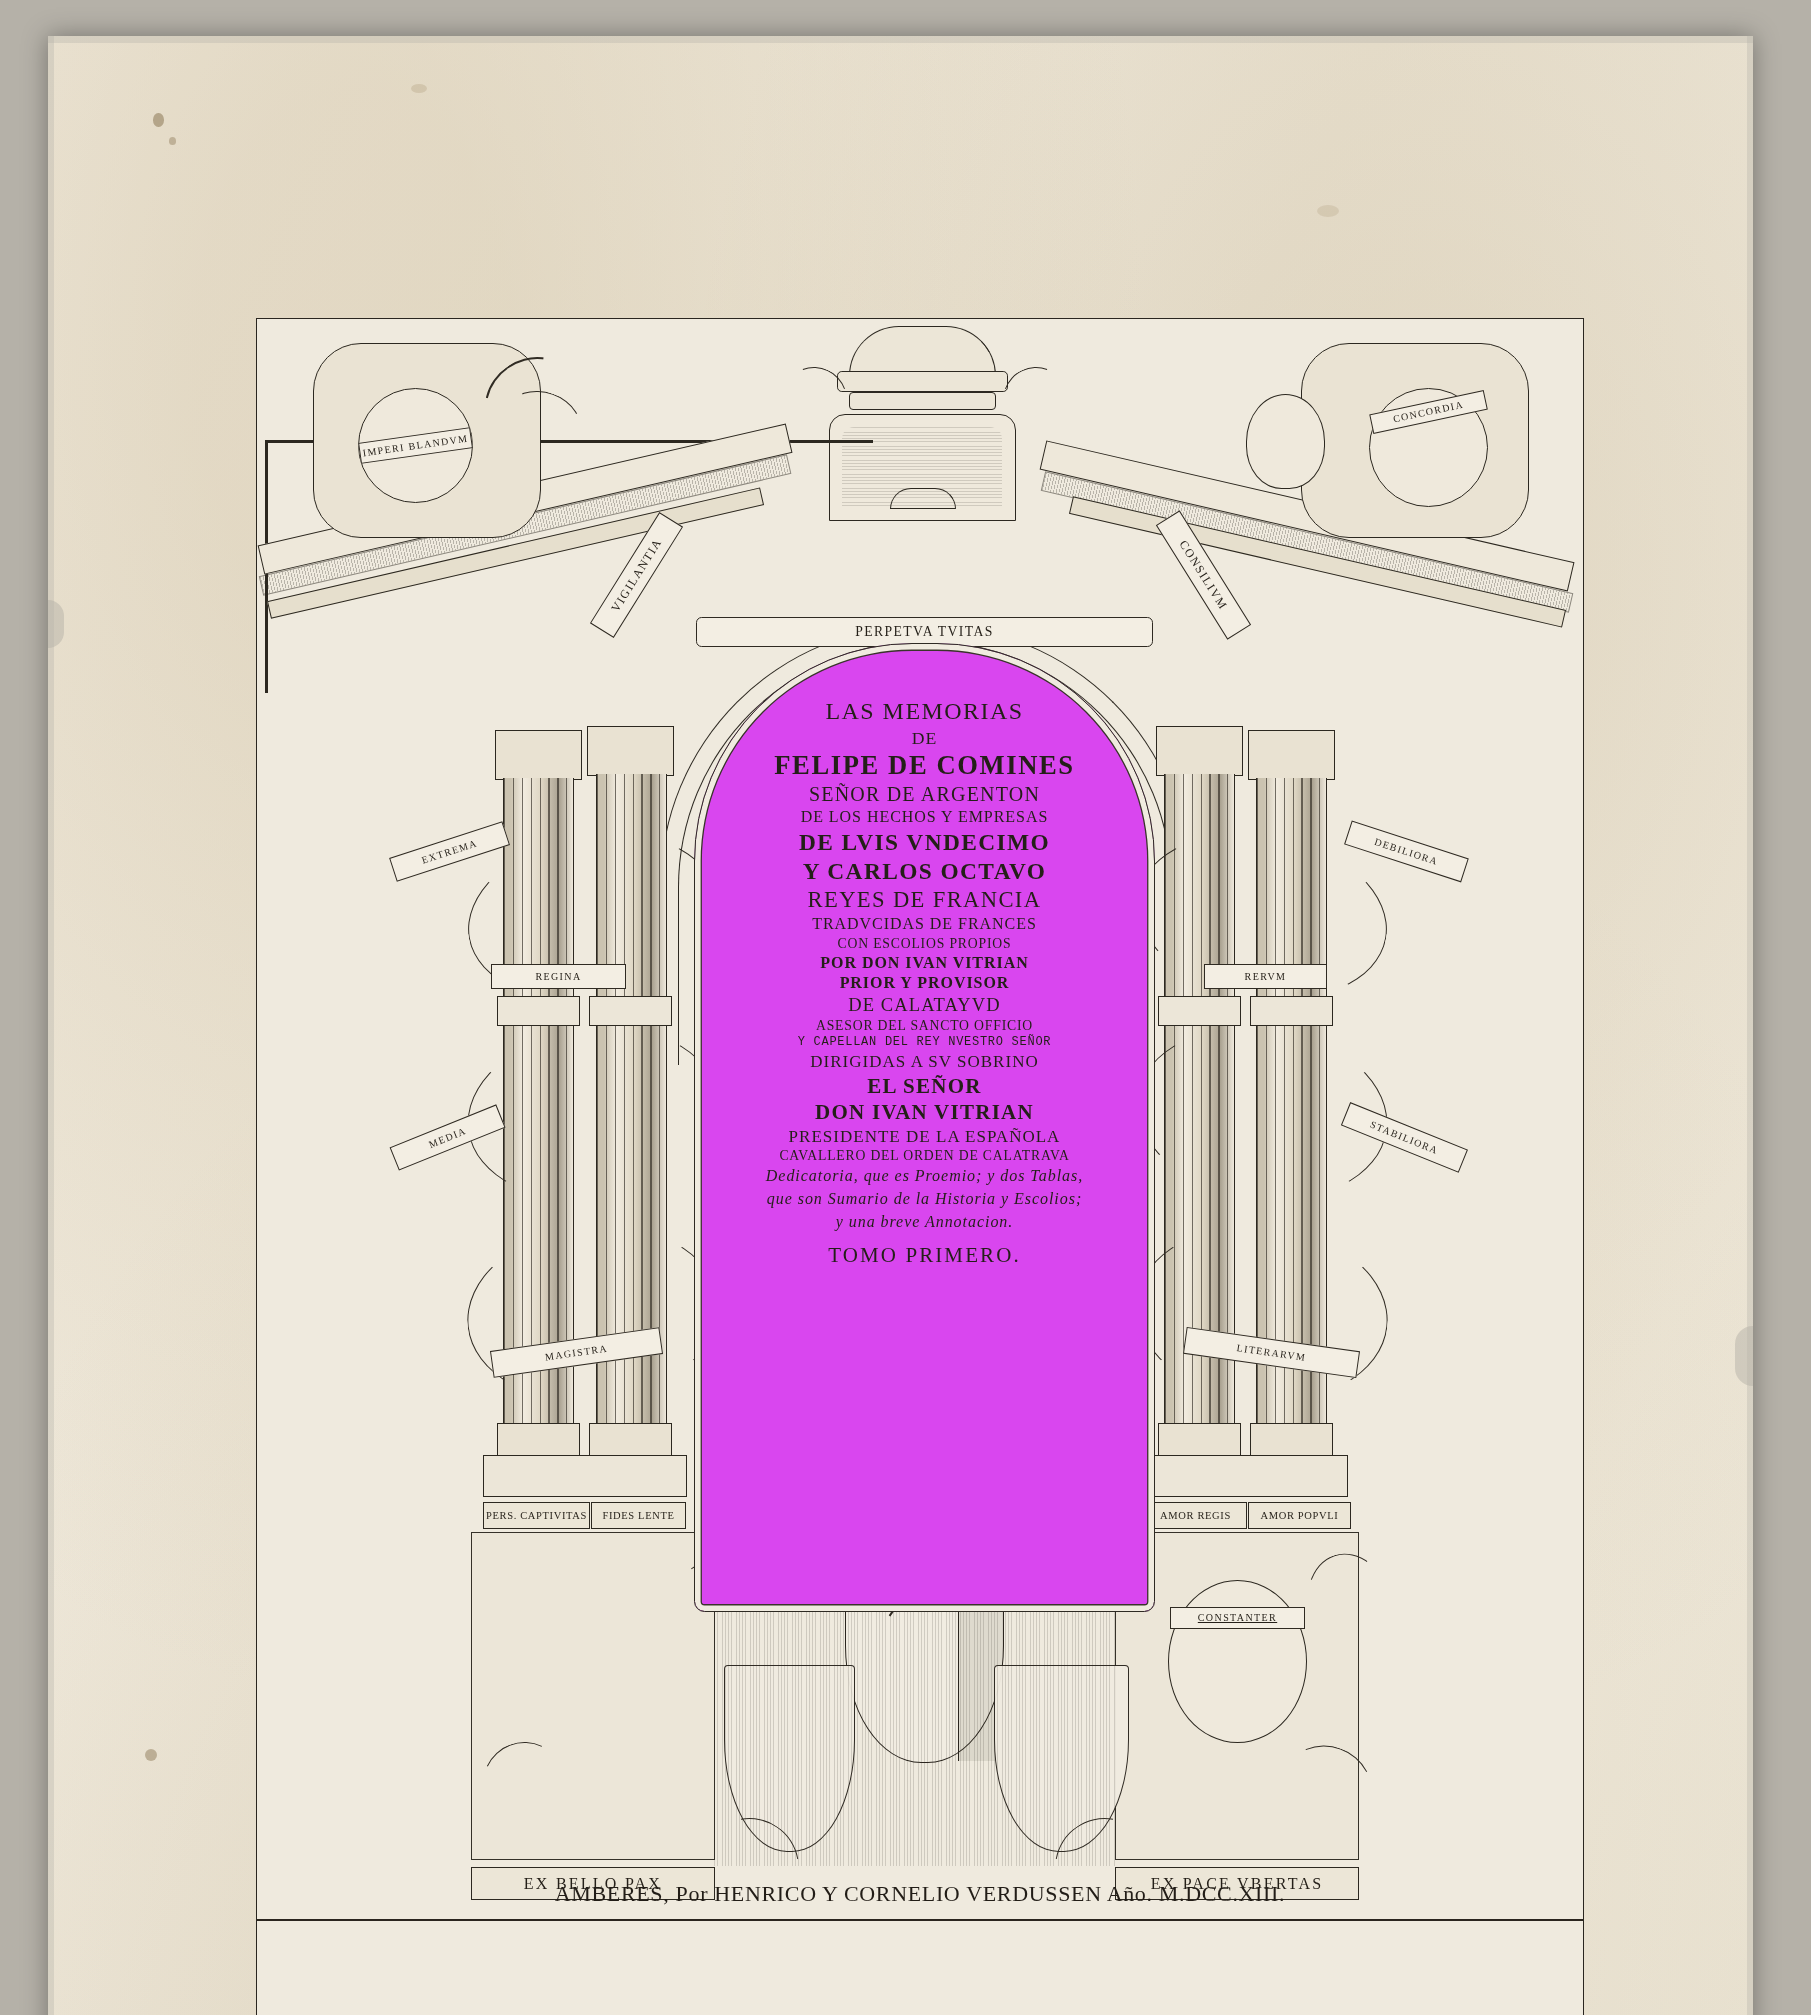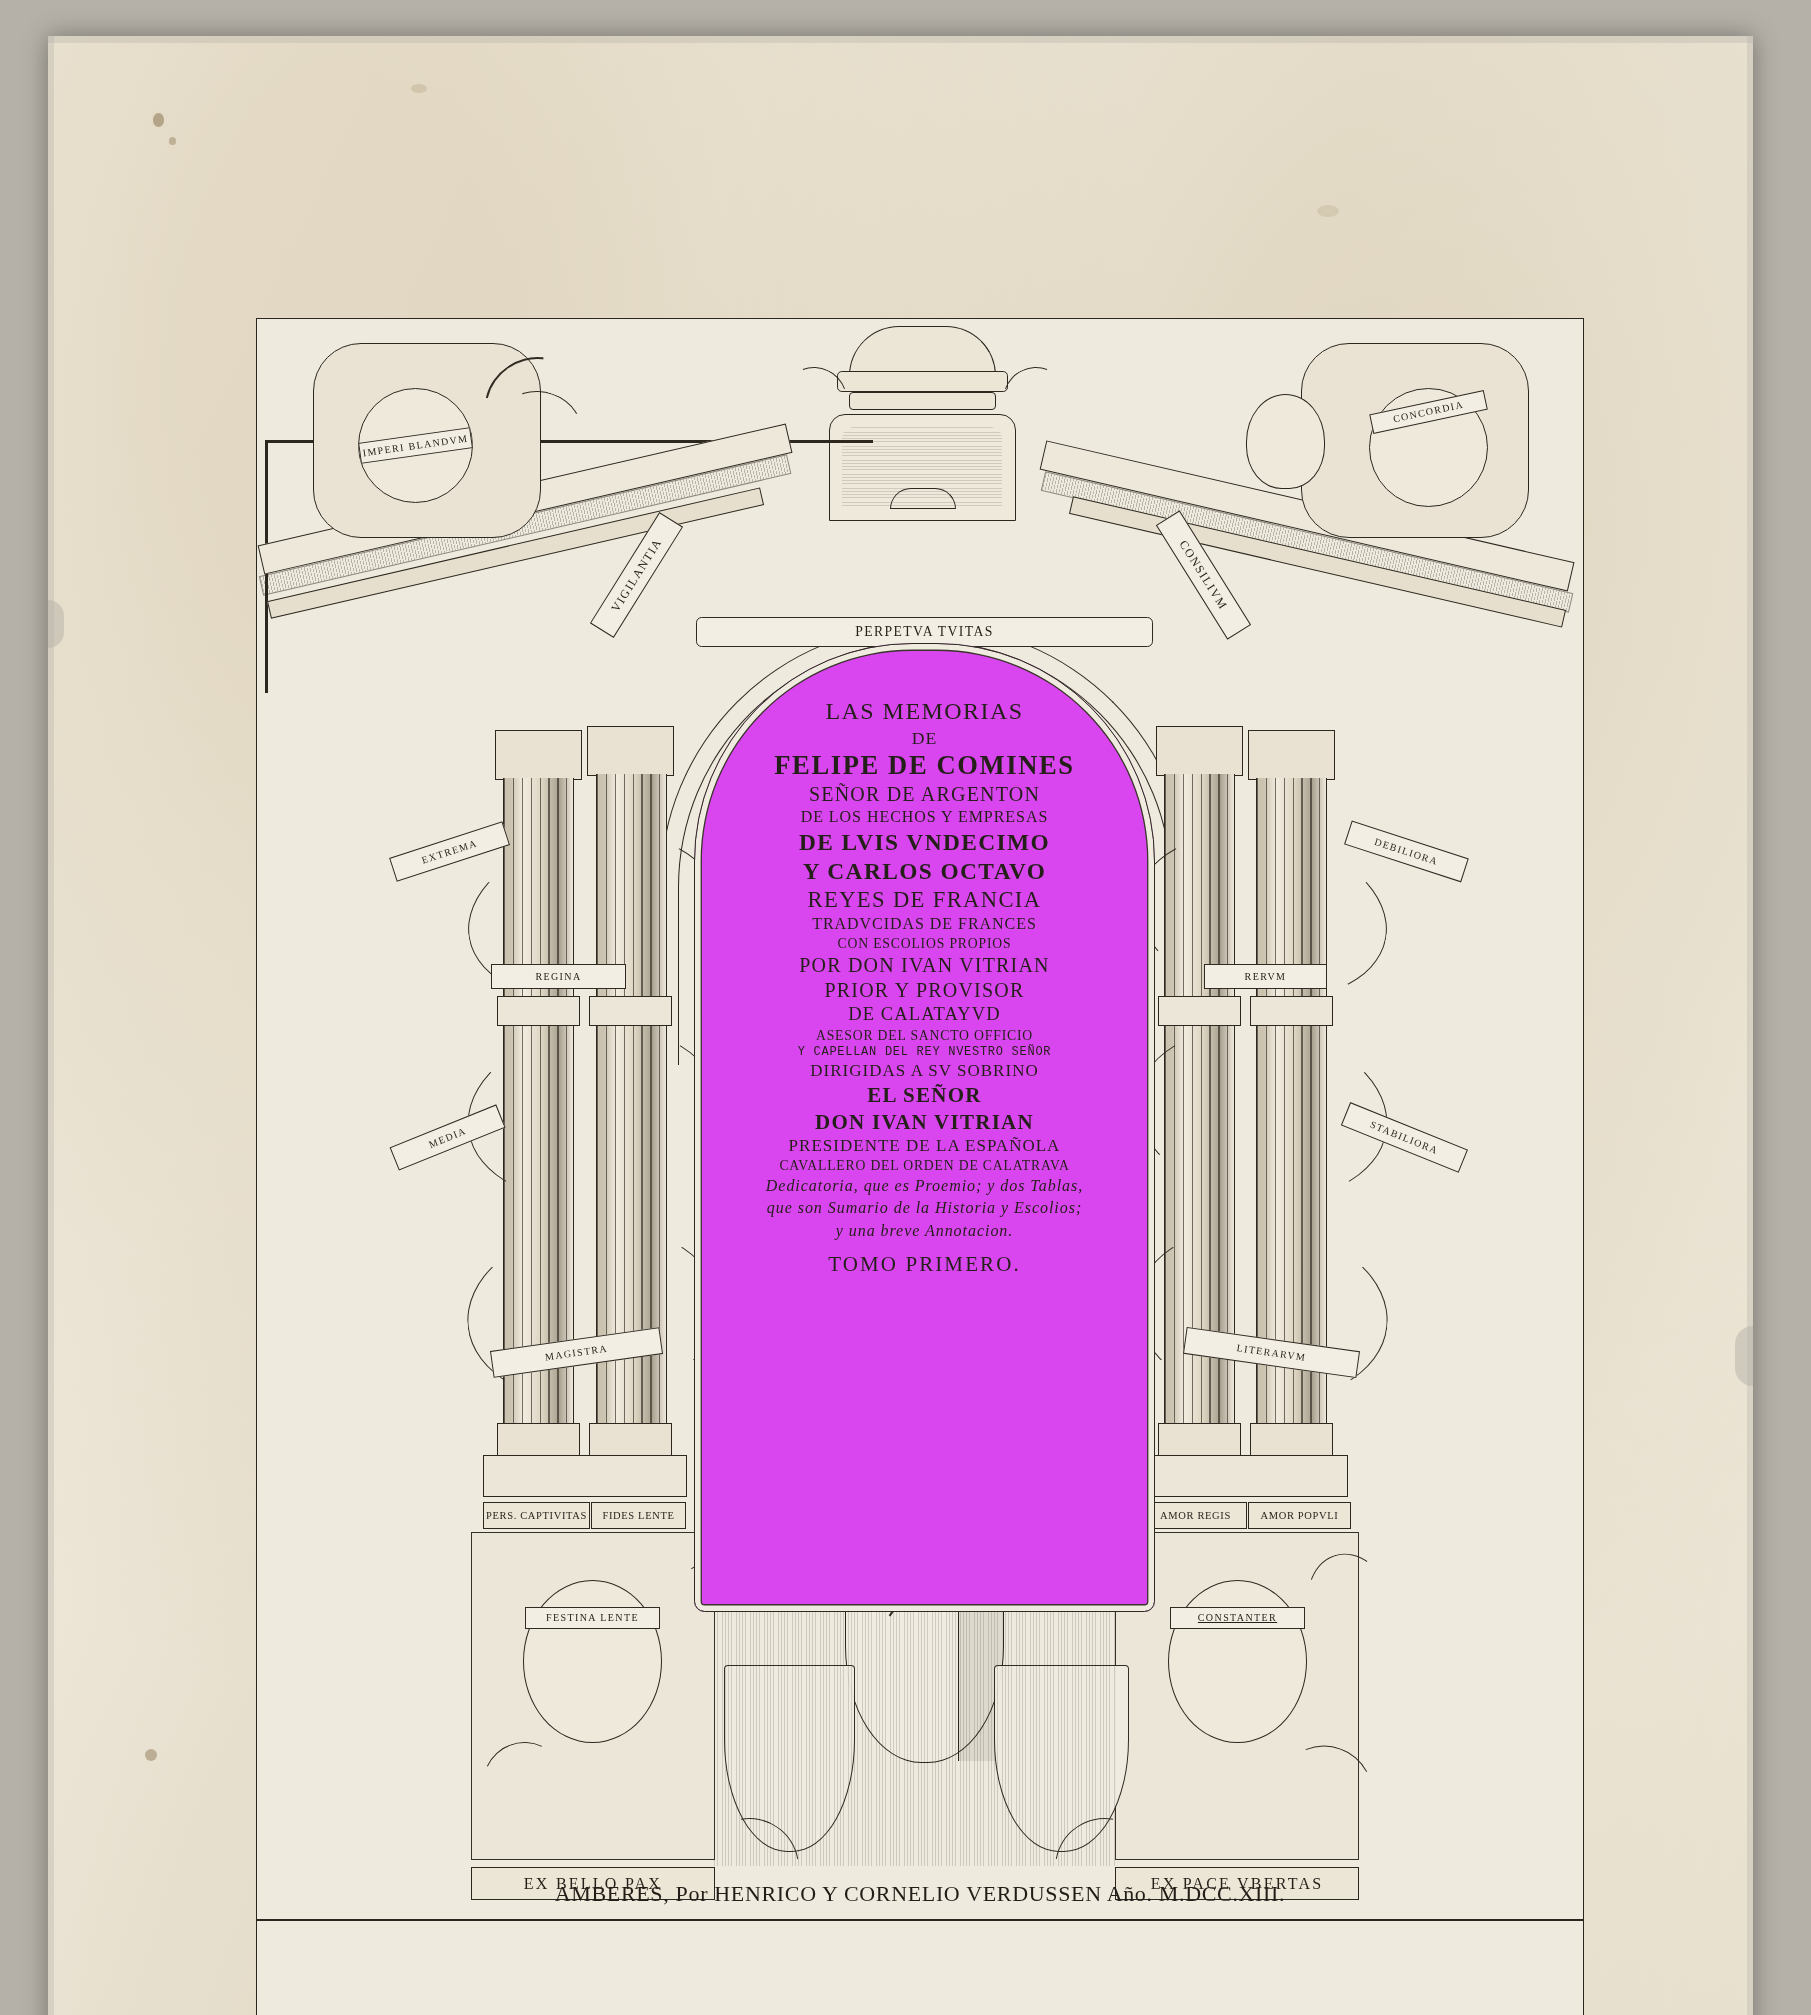--- a/index.html
+++ b/index.html
@@ -55,21 +55,21 @@
     z-index:9;
   }
   .title-block{
     position:absolute;left:22.6px;right:22.6px;top:52px;
     text-align:center;color:#241f18;
   }
   .tl{display:block;letter-spacing:.06em;line-height:1.16;margin:2px 0;}
   .s1{font-size:24px;} .s2{font-size:17.7px;} .s3{font-size:26.6px;font-weight:bold;}
   .s4{font-size:20px;} .s5{font-size:16px;} .s6{font-size:23.4px;font-weight:bold;}
   .s7{font-size:22.6px;} .s8{font-size:18.5px;} .s9{font-size:13.7px;}
-  .s10{font-size:20px;font-weight:normal;} .s11{font-size:21px;font-weight:bold;}
+  .s10{font-size:16px;font-weight:bold;} .s11{font-size:21px;font-weight:bold;}
   .s12{font-size:12px;font-family:Liberation Mono, monospace;} .s13{font-size:17px;}
   .ital{font-style:italic;font-size:16px;line-height:1.3;}
   .tomo{font-size:21px;letter-spacing:.1em;margin-top:10.5px;}
 
   
   .ped{position:absolute;border:1.2px solid #2c2820;}
   .arcband{
     position:absolute;border:1.2px solid #2c2820;border-radius:50%/60%;
     background:transparent;
   }
@@ -321,25 +321,20 @@
           <span>FIDES LENTE</span>
         </div>
         <div class="plaque" style="left:887px;top:1183px;width:101px;height:25px;">
           <span>AMOR REGIS</span>
         </div>
         <div class="plaque" style="left:991px;top:1183px;width:101px;height:25px;">
           <span>AMOR POPVLI</span>
         </div>
 
         <div class="plinth hatch-d" style="left:214px;top:1213px;width:242px;height:326px;opacity:.95;"></div>
-        <div class="medal" style="left:266px;top:1261px;width:137px;height:161px;border-radius:50%;">
-          <div class="ribbon rb-sm" style="position:relative;left:0;top:-44px;width:133px;height:20px;border-radius:0;">
-            <span>FESTINA LENTE</span>
-          </div>
-        </div>
         <div class="swirl" style="left:403px;top:1241px;width:89px;height:121px;transform:rotate(18deg);"></div>
         <div class="swirl" style="left:226px;top:1423px;width:81px;height:81px;transform:rotate(-20deg);"></div>
 
         <div class="plinth hatch-d" style="left:858px;top:1213px;width:242px;height:326px;opacity:.95;"></div>
         <div class="medal" style="left:911px;top:1261px;width:137px;height:161px;border-radius:50%;">
           <div class="ribbon rb-sm" style="position:relative;left:0;top:-44px;width:133px;height:20px;border-radius:0;text-decoration:underline;">
             <span>CONSTANTER</span>
           </div>
         </div>
         <div class="swirl" style="left:1052px;top:1233px;width:89px;height:129px;transform:rotate(-18deg);"></div>

